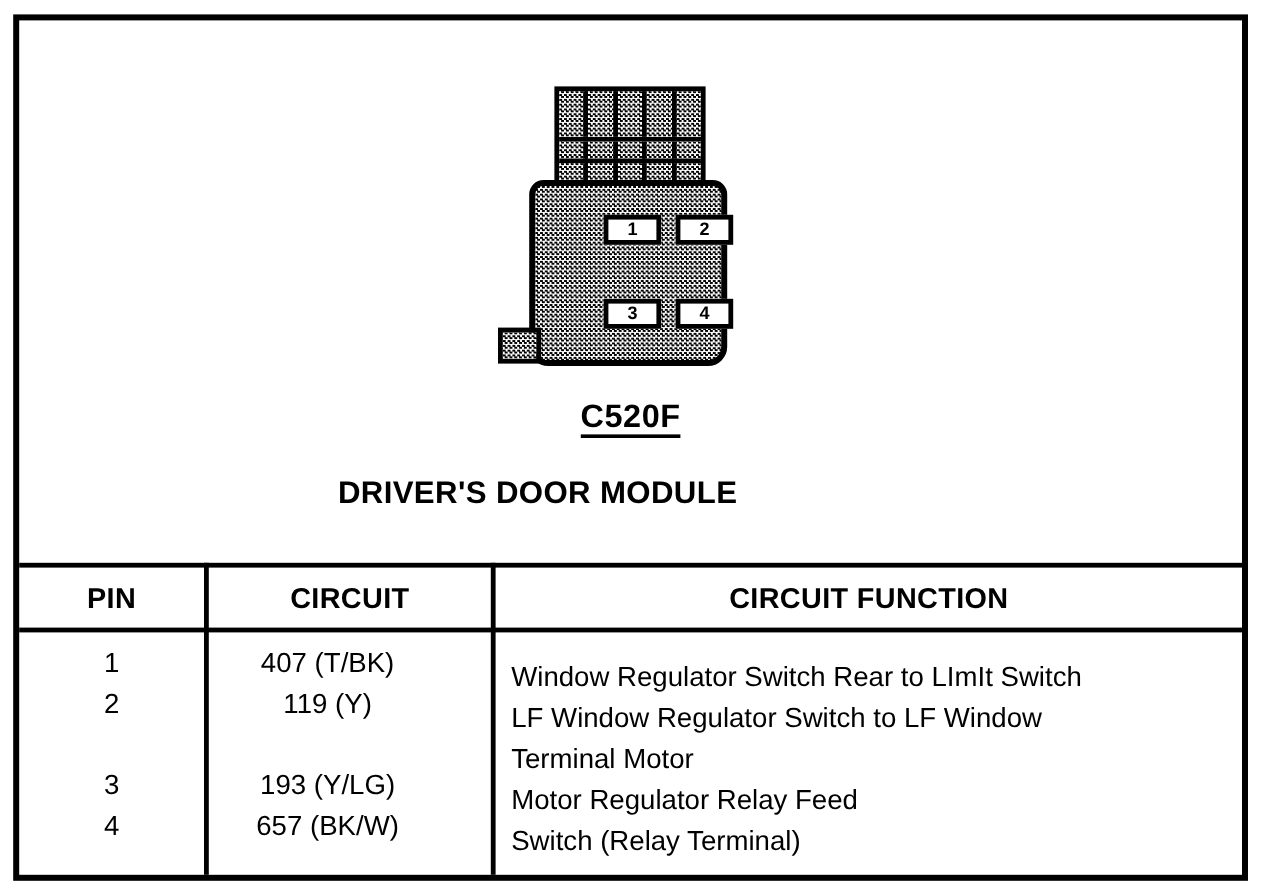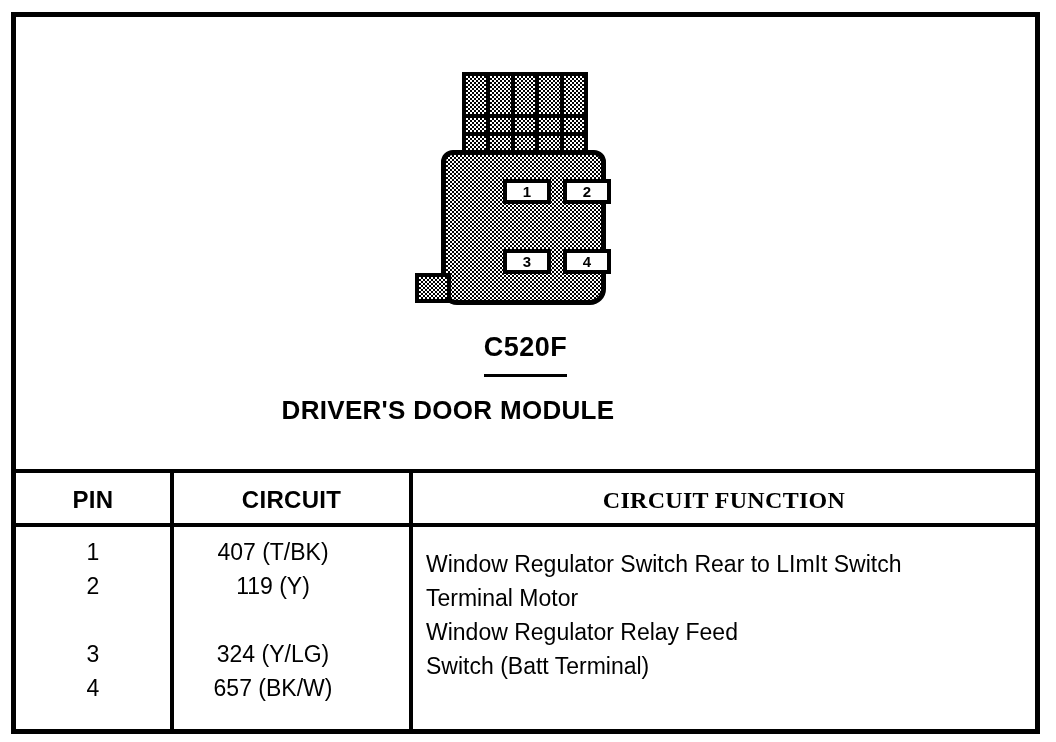--- a/index.html
+++ b/index.html
@@ -136,21 +136,21 @@
     left: 0;
     top: 315px;
     width: 1019px;
     text-align: center;
     font-size: 27px;
     font-weight: bold;
     letter-spacing: 0.5px;
   }
   .conn-id span {
     border-bottom: 3px solid #000;
-    padding-bottom: 12px;
+    padding-bottom: 0;
   }
   .module-title {
     position: absolute;
     left: 0;
     top: 378px;
     width: 864px;
     text-align: center;
     font-size: 26px;
     font-weight: bold;
     letter-spacing: 0.3px;
@@ -190,21 +190,21 @@
     height: 38px;
     display: flex;
     align-items: center;
     justify-content: center;
     font-size: 24px;
     font-weight: bold;
     letter-spacing: 0.3px;
   }
   .th.pin      { left: 0;     width: 154px; }
   .th.circuit  { left: 158px; width: 235px; }
-  .th.function { left: 397px; width: 622px; font-family: Liberation Serif, serif; }
+  .th.function { left: 397px; width: 622px; }
 
   .col-pin, .col-circuit, .col-function {
     position: absolute;
     top: 78px;
   }
   .col-pin      { left: 0;     width: 154px; text-align: center; }
   .col-circuit  { left: 158px; width: 198px; text-align: center; }
   .col-function { left: 410px; width: 609px; text-align: left; margin-top: 12px; }
 
   .cell-line {
@@ -282,27 +282,28 @@
         <div class="cell-line blank"></div>
         <div class="cell-line">3</div>
         <div class="cell-line">4</div>
         <div class="cell-line blank"></div>
       </div>
 
       <div class="col-circuit">
         <div class="cell-line">407 (T/BK)</div>
         <div class="cell-line">119 (Y)</div>
         <div class="cell-line blank"></div>
-        <div class="cell-line">324 (Y/LG)</div>
+        <div class="cell-line">193 (Y/LG)</div>
         <div class="cell-line">657 (BK/W)</div>
         <div class="cell-line blank"></div>
       </div>
 
       <div class="col-function">
         <div class="cell-line">Window Regulator Switch Rear to LImIt Switch</div>
+        <div class="cell-line">LF Window Regulator Switch to LF Window</div>
         <div class="cell-line">Terminal Motor</div>
-        <div class="cell-line">Window Regulator Relay Feed</div>
-        <div class="cell-line">Switch (Batt Terminal)</div>
+        <div class="cell-line">Motor Regulator Relay Feed</div>
+        <div class="cell-line">Switch (Relay Terminal)</div>
       </div>
     </div>
 
   </div>
 </div>
 
 </body></html>

